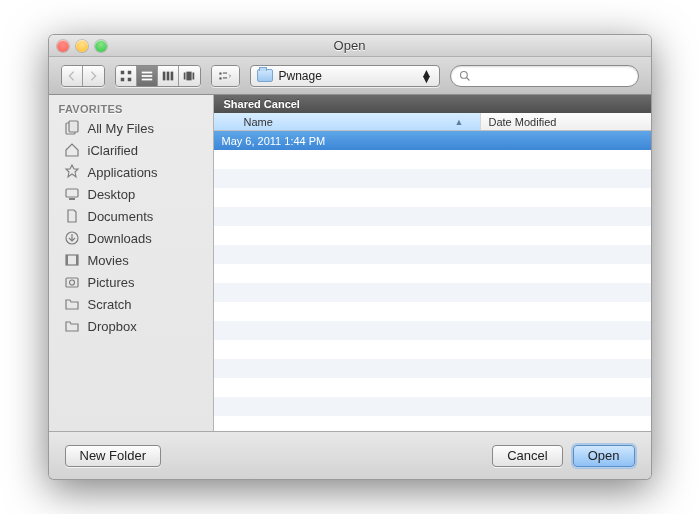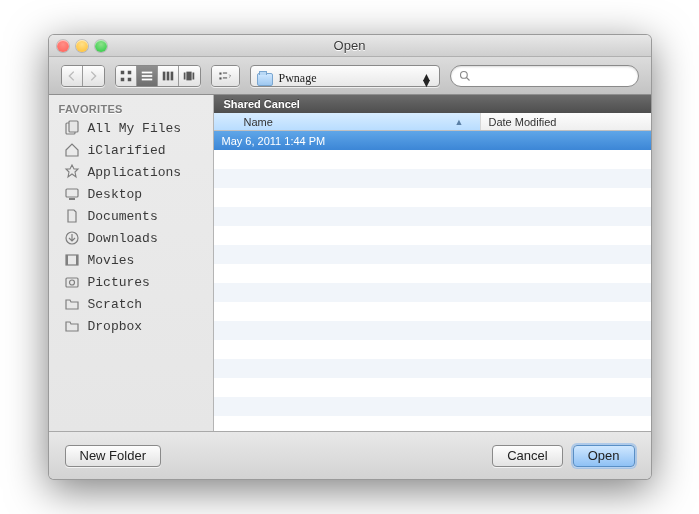--- a/index.html
+++ b/index.html
@@ -26,32 +26,32 @@
   height: 38px; display: flex; align-items: center; gap: 10px; padding: 0 12px;
   background: linear-gradient(#dcdcdc, #c3c3c3);
   border-bottom: 1px solid #8e8e8e;
 }
 .seg { display: flex; border: 1px solid #8a8a8a; border-radius: 4px; overflow: hidden; height: 22px; box-shadow: 0 1px 0 rgba(255,255,255,0.7); }
 .seg button { width: 28px; border: none; border-right: 1px solid #9a9a9a; background: linear-gradient(#fdfdfd,#e2e2e2); display:flex; align-items:center; justify-content:center; cursor:default; color:#555; }
 .seg button:last-child { border-right: none; }
 .seg button.active { background: linear-gradient(#8f8f8f,#6f6f6f); color: #fff; }
 .seg button.disabled { color: #bbb; }
 .seg button svg { width: 14px; height: 14px; }
-.path-select { flex: 0 0 190px; height: 22px; border: 1px solid #8a8a8a; border-radius: 4px; background: linear-gradient(#fdfdfd,#e8e8e8); display:flex; align-items:flex-end; padding: 0 6px; gap: 6px; box-shadow: 0 1px 0 rgba(255,255,255,0.7); font-family: Liberation Serif, serif; }
+.path-select { flex: 0 0 190px; height: 22px; border: 1px solid #8a8a8a; border-radius: 4px; background: linear-gradient(#fdfdfd,#e8e8e8); display:flex; align-items:center; padding: 0 6px; gap: 6px; box-shadow: 0 1px 0 rgba(255,255,255,0.7); }
 .path-select .folder-ic { width:16px; height:13px; background: linear-gradient(#cfe7ff,#9ec8f0); border:1px solid #7aa6d0; border-radius:2px; position:relative; }
 .path-select .folder-ic::before{content:"";position:absolute;top:-3px;left:1px;width:6px;height:3px;background:#b9d8f5;border:1px solid #7aa6d0;border-bottom:none;border-radius:1px 1px 0 0;}
 .path-select span { flex:1; font-size:12px; color:#222; }
 .path-select .stepper { width:12px; display:flex; flex-direction:column; font-size:7px; color:#555; line-height:6px; text-align:center;}
 .search { flex: 1; height: 22px; border: 1px solid #8a8a8a; border-radius: 11px; background: #fff; display:flex; align-items:center; padding:0 8px; gap:4px; box-shadow: inset 0 1px 2px rgba(0,0,0,0.15); }
 .search svg { width:12px; height:12px; fill:#888; }
 .search input { border:none; outline:none; flex:1; font-size:12px; background:transparent; }
 .body { flex:1; display:flex; background:#fff; min-height:0; }
 .sidebar { width: 165px; background: linear-gradient(#ebebeb,#e6e6e6); border-right:1px solid #b4b4b4; display:flex; flex-direction:column; padding-top:4px; }
 .sb-header { font-size:11px; color:#7d7d7d; padding:4px 10px 2px; text-shadow:0 1px 0 #fff; font-weight:bold; letter-spacing:0.3px;}
-.sb-item { height:22px; display:flex; align-items:center; gap:7px; padding:0 10px 0 14px; color:#3a3a3a; font-size:13px;font-family:Liberation Mono, monospace; }
+.sb-item { height:22px; display:flex; align-items:center; gap:7px; padding:0 10px 0 14px; color:#3a3a3a; font-size:13px; }
 .sb-item .ic { width:18px; height:16px; display:flex; align-items:center; justify-content:center; color:#7a7a7a; }
 .sb-item .ic svg { width:16px; height:16px; fill:#7f7f7f; }
 .content { flex:1; display:flex; flex-direction:column; min-width:0; }
 .loc-bar { height:18px; background: linear-gradient(#6b6b6b,#4e4e4e); color:#fff; font-size:11px; font-weight:bold; display:flex; align-items:center; padding:0 10px; text-shadow:0 -1px 0 rgba(0,0,0,0.4); }
 .cols { height:18px; display:flex; background: linear-gradient(#fdfdfd,#efefef); border-bottom:1px solid #c0c0c0; font-size:11px; color:#333; }
 .col-name { flex:1; padding-left:30px; display:flex; align-items:center; justify-content:space-between; padding-right:16px; border-right:1px solid #d6d6d6; background: linear-gradient(#d7ecff,#b9ddff); }
 .col-date { width:170px; padding-left:8px; display:flex; align-items:center; }
 .sort-ind { font-size:9px; color:#5a7fa5; }
 .rows { flex:1; overflow:auto; }
 .row { height:19px; display:flex; align-items:center; font-size:11px; }

